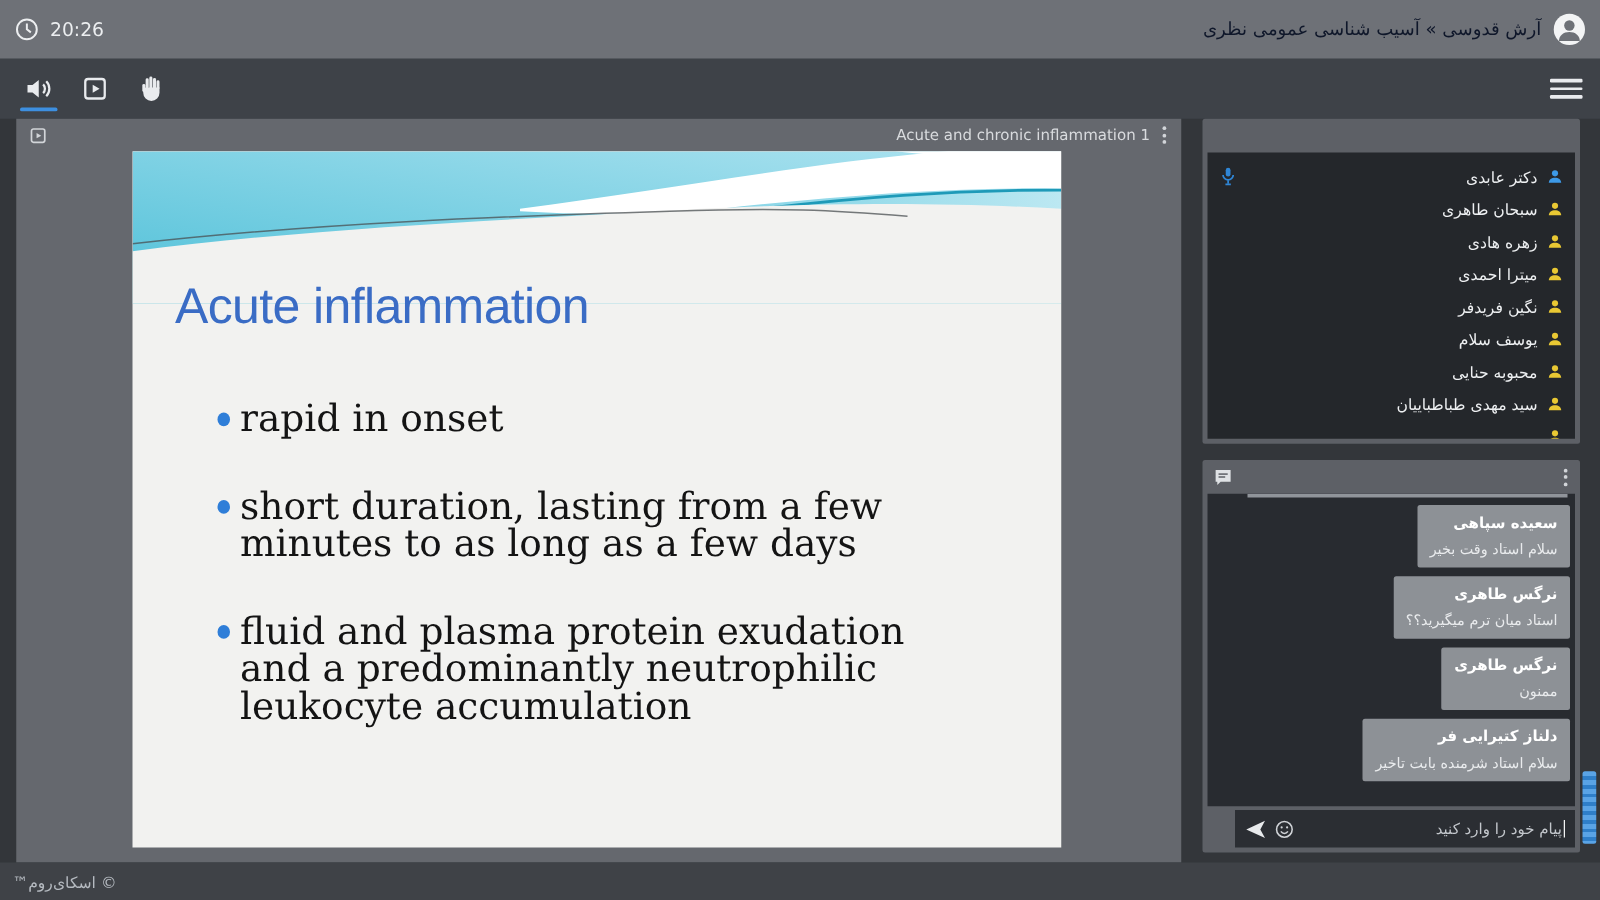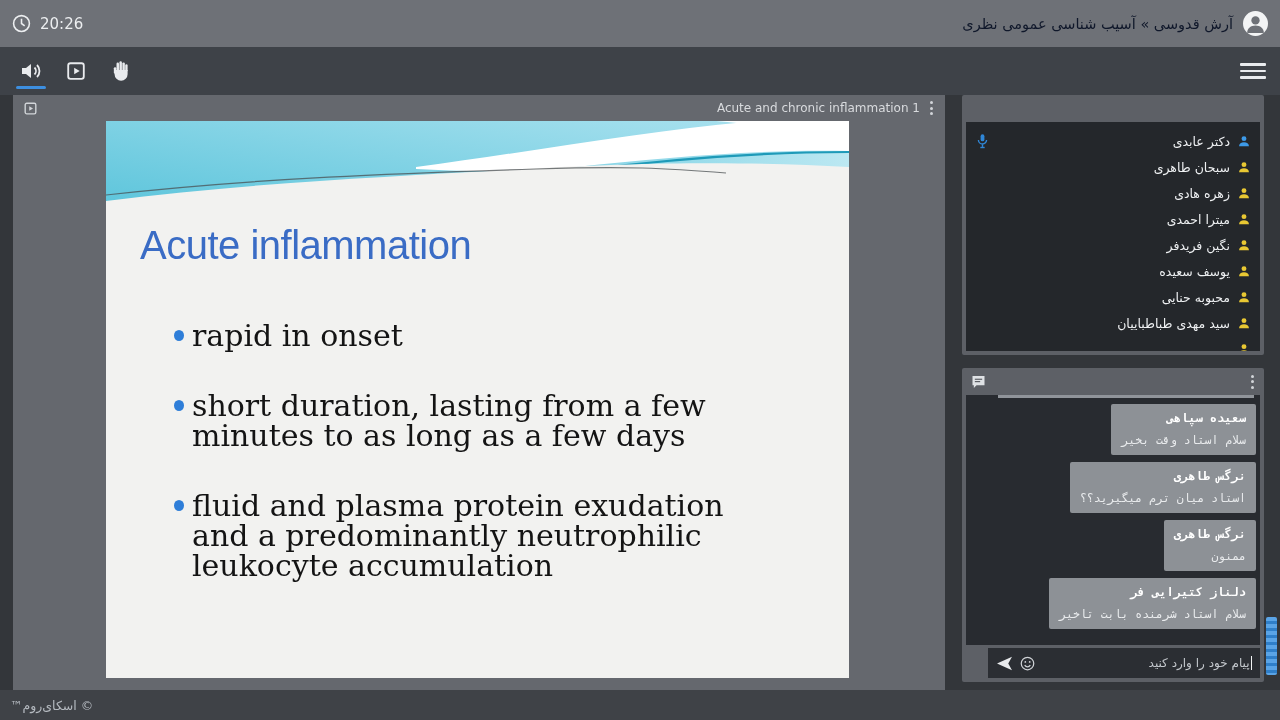--- a/index.html
+++ b/index.html
@@ -59,21 +59,21 @@
     direction:rtl; position:relative; }
   .user-row .uname { color:#eef0f2; font-size:12.5px; margin-right:7px; }
   .user-mic { position:absolute; left:10px; top:5px; }
 
   .chat-panel { position:absolute; left:962px; top:368px; width:302px; height:314px;
     background:#5d6066; border-radius:2px; }
   .chat-messages { position:absolute; left:4px; right:4px; top:27px; height:250px;
     background:#282b30; overflow:hidden; padding:0 4px; }
   .bubble-sliver { height:3px; background:#90949a; margin:0 2px 6px 28px; }
   .bubble { background:#8d9196; border-radius:2px; padding:7px 10px 8px;
-    margin:0 0 7px auto; width:fit-content; max-width:240px; direction:rtl;font-family:Liberation Mono, monospace; }
+    margin:0 0 7px auto; width:fit-content; max-width:240px; direction:rtl; }
   .bubble .bname { color:#ffffff; font-size:12px; font-weight:bold; margin-bottom:7px; }
   .bubble .btext { color:#e9ebed; font-size:11.5px; }
   .chat-input { position:absolute; left:4px; right:4px; bottom:4px; height:30px;
     background:#2b2e33; display:flex; align-items:center; padding:0 8px; direction:rtl;margin-left:22px; }
   .chat-input .placeholder { color:#c3c7cc; font-size:12px; }
   .caret { display:inline-block; width:1.5px; height:14px; background:#f2f3f4;
     vertical-align:middle; margin-left:1px; }
   .input-icons { margin-right:auto; display:flex; align-items:center; gap:7px; direction:ltr; }
 
   
@@ -272,21 +272,21 @@
         <span class="uname">نگین فریدفر</span>
       </div>
 
       <div class="user-row">
         <span class="uicon">
           <svg width="14" height="14" viewBox="0 0 24 24" fill="#e9c833">
             <circle cx="12" cy="8" r="4.2"></circle>
             <path d="M3.5 21c0-4.6 3.8-7 8.5-7s8.5 2.4 8.5 7z"></path>
           </svg>
         </span>
-        <span class="uname">یوسف سعیده</span>
+        <span class="uname">یوسف سلام</span>
       </div>
 
       <div class="user-row">
         <span class="uicon">
           <svg width="14" height="14" viewBox="0 0 24 24" fill="#e9c833">
             <circle cx="12" cy="8" r="4.2"></circle>
             <path d="M3.5 21c0-4.6 3.8-7 8.5-7s8.5 2.4 8.5 7z"></path>
           </svg>
         </span>
         <span class="uname">محبوبه حنایی</span>

